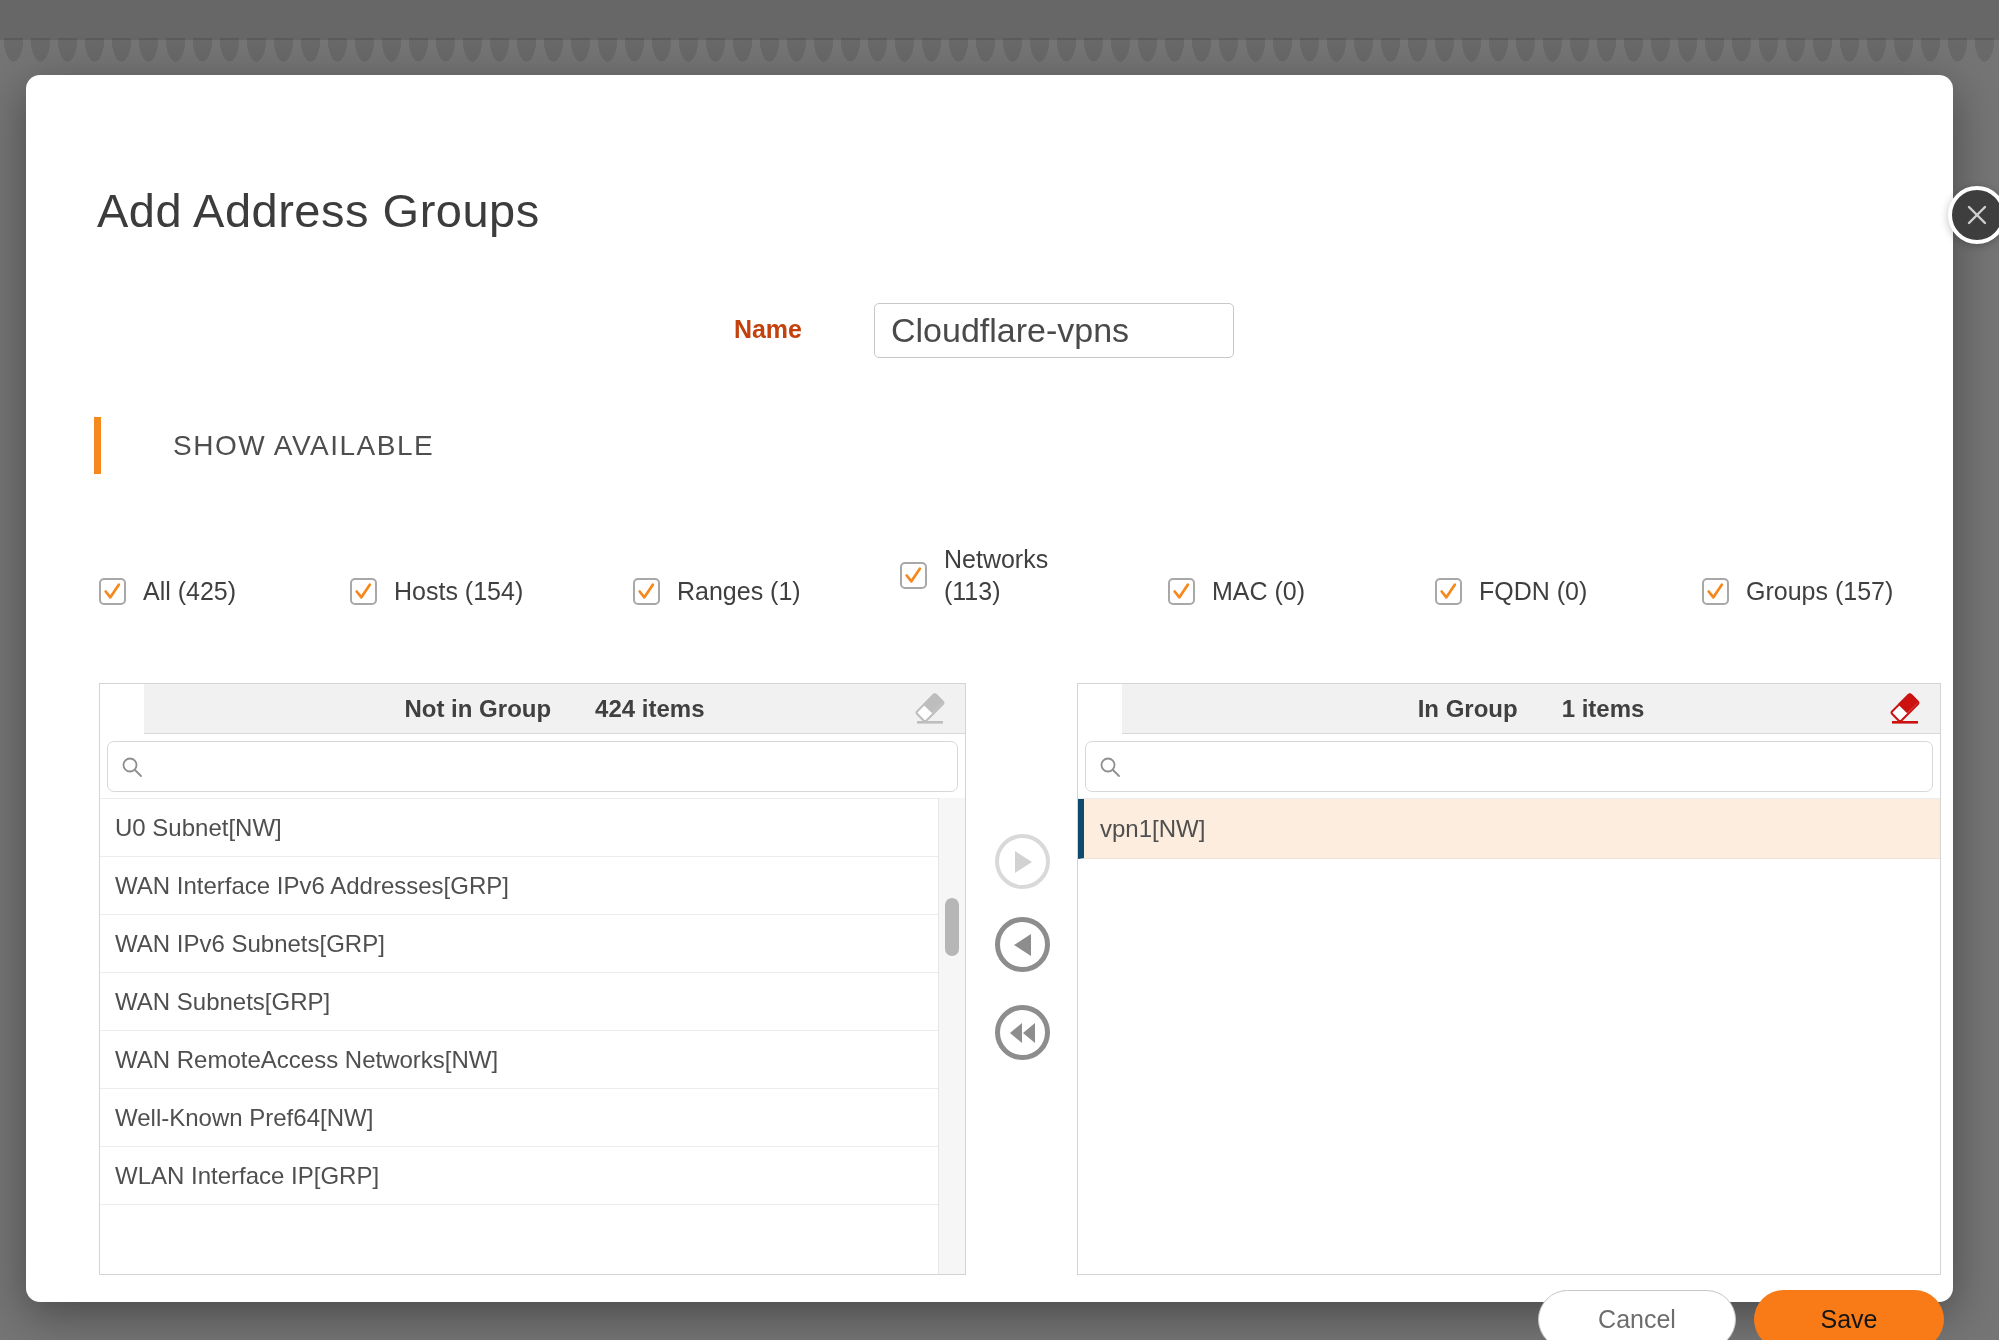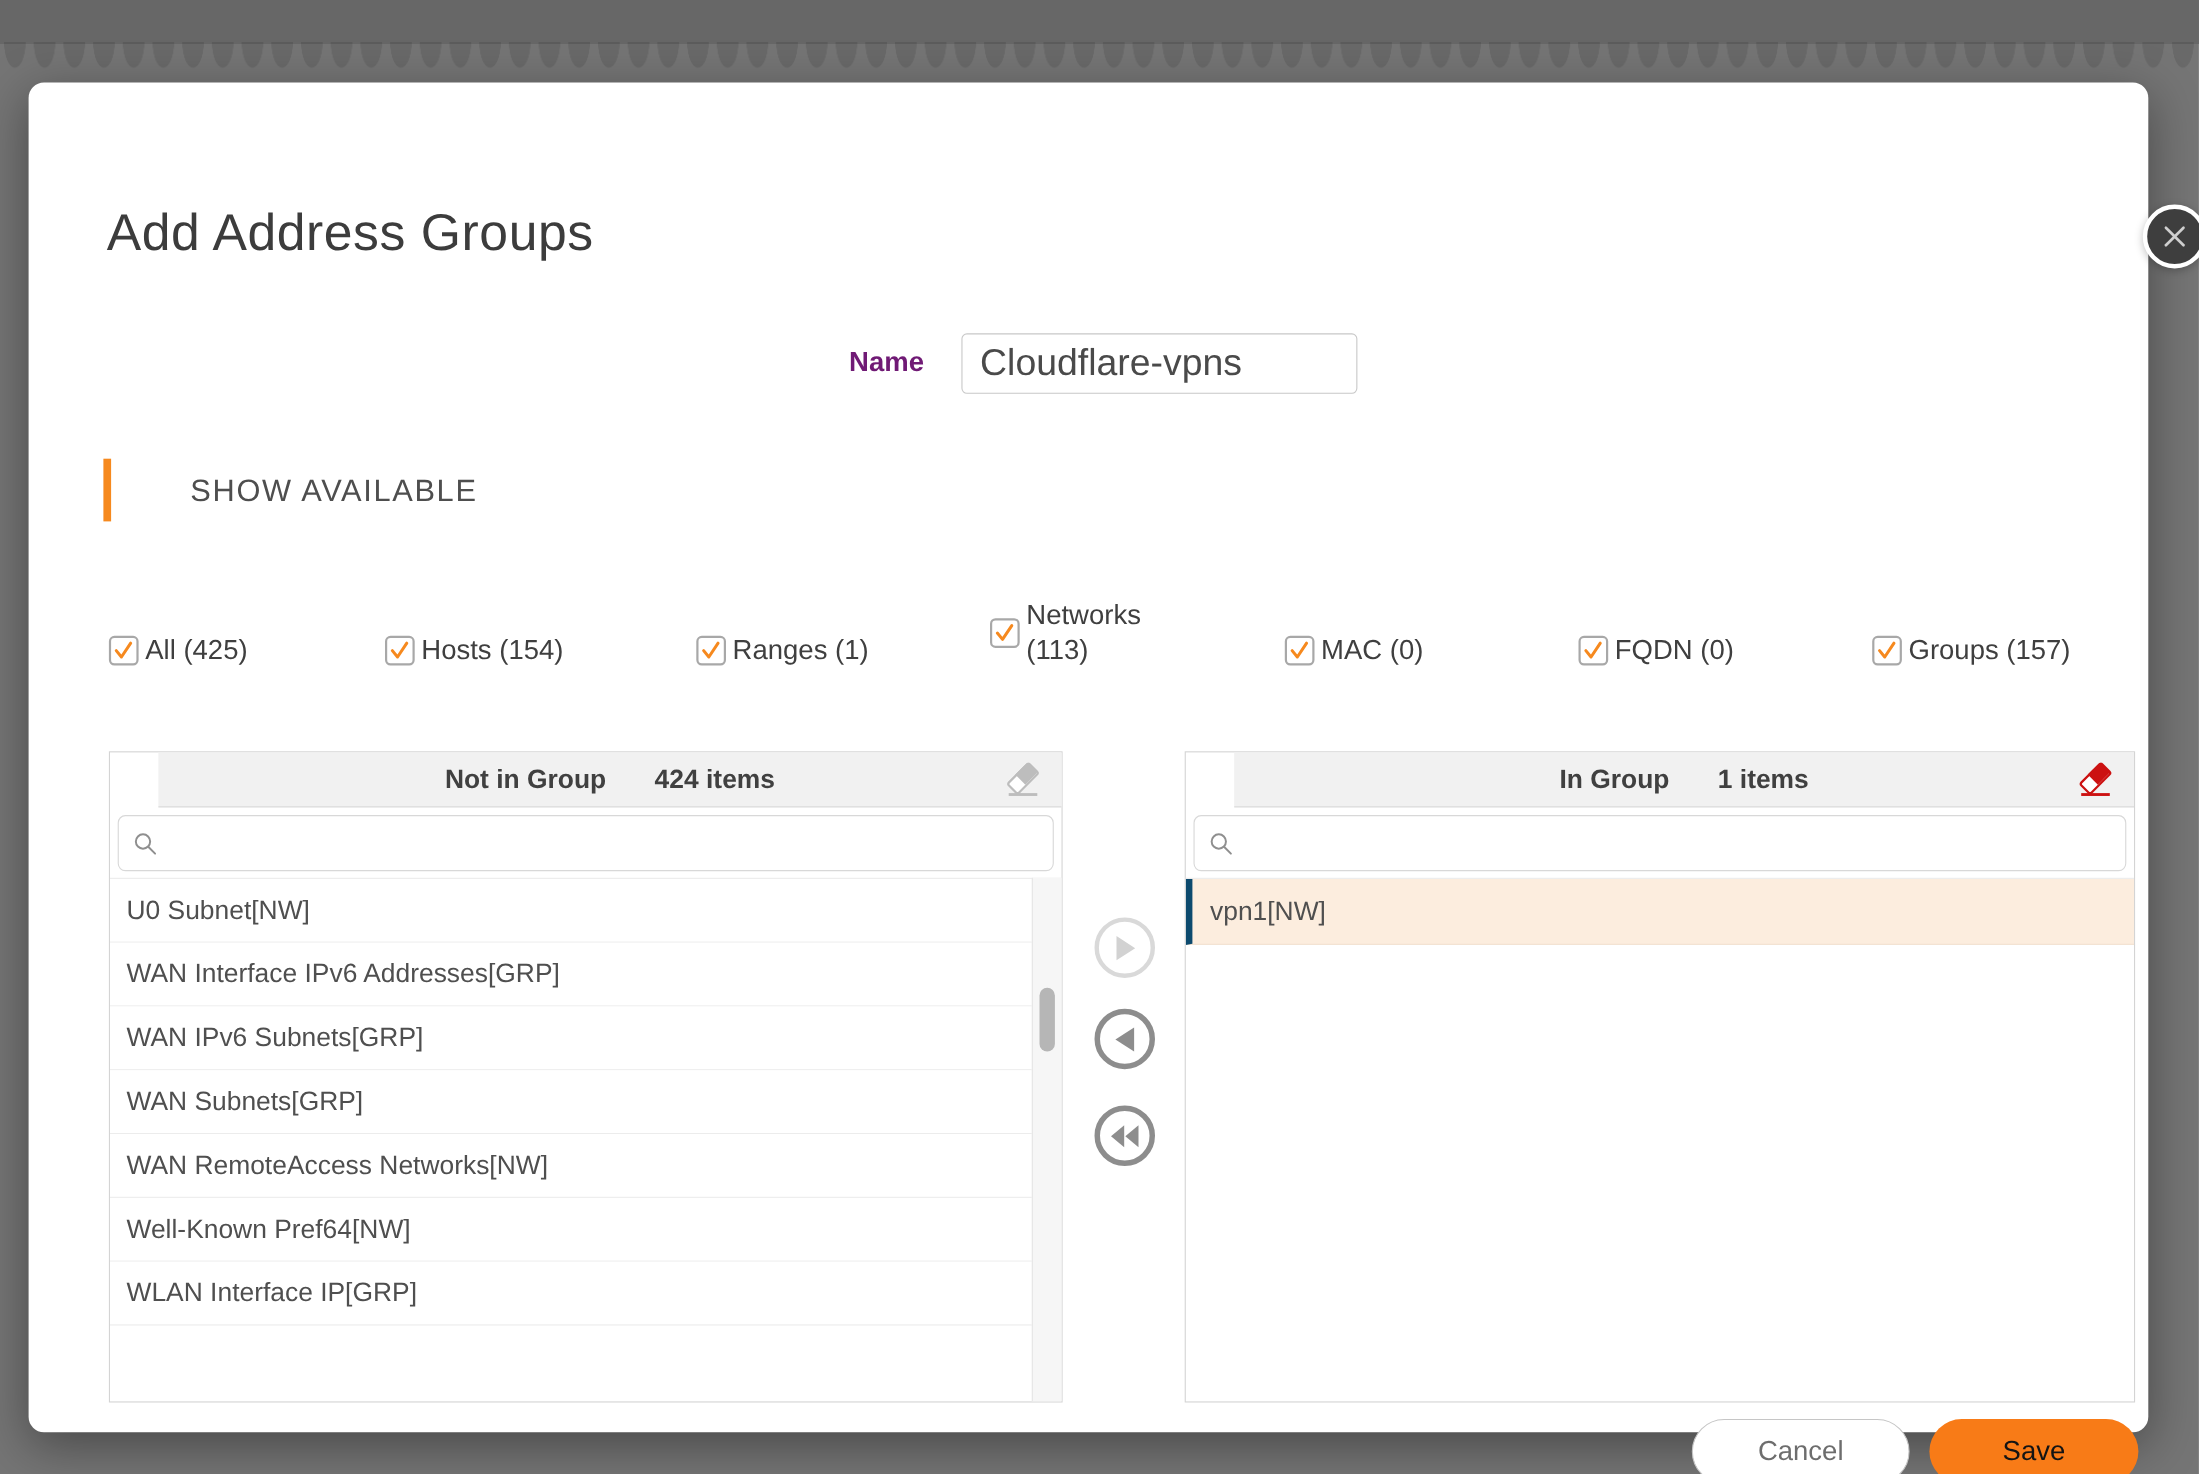--- a/index.html
+++ b/index.html
@@ -21,34 +21,34 @@
 
   .dlg-title { position:absolute; left:71px; top:108px; font-size:47px;
     font-weight:500; color:#3c3c3c; letter-spacing:0.5px; }
 
   .close-btn { position:absolute; left:1922px; top:111px; width:58px; height:58px;
     border-radius:50%; background:#3e3e3e; border:4px solid #ffffff;
     display:flex; align-items:center; justify-content:center; cursor:pointer;
     box-shadow:0 2px 8px rgba(0,0,0,0.25); }
 
   
-  .name-label { position:absolute; left:694px; top:240px; width:120px;
-    text-align:right; font-size:25px; font-weight:700; color:#701a75; }
+  .name-label { position:absolute; left:656px; top:240px; width:120px;
+    text-align:right; font-size:25px; font-weight:700; color:#c2410c; }
   .name-input { position:absolute; left:848px; top:228px; width:360px; height:55px;
     border:1px solid #c8c8c8; border-radius:5px; padding:0 16px; font-size:34px;
     color:#4a4a4a; font-family:"Liberation Sans", sans-serif; outline:none; background:#fff; }
 
   
   .section-bar { position:absolute; left:68px; top:342px; width:7px; height:57px;
     background:#F6891E; }
   .section-title { position:absolute; left:107px; top:355px; font-size:28px;
     color:#4e4e4e; letter-spacing:1.5px;margin-left:40px; }
 
   
-  .filter { position:absolute; display:flex; align-items:center; gap:6px;
+  .filter { position:absolute; display:flex; align-items:center; gap:17px;
     height:44px; top:494px; cursor:pointer;justify-content:flex-end; }
   .filter.wrap { top:468px; height:64px; }
   .cb { width:27px; height:27px; border:2px solid #a8a8a8; border-radius:5px;
     background:#fff; flex:0 0 27px; display:flex; align-items:center; justify-content:center; }
   .flabel { font-size:25px; color:#3f3f3f; line-height:1.3; }
   .flabel.narrow { width:112px; }
 
   
   .panel { position:absolute; top:608px; height:592px; border:1px solid #d4d4d4;
     background:#fff;padding-left:44px; }

